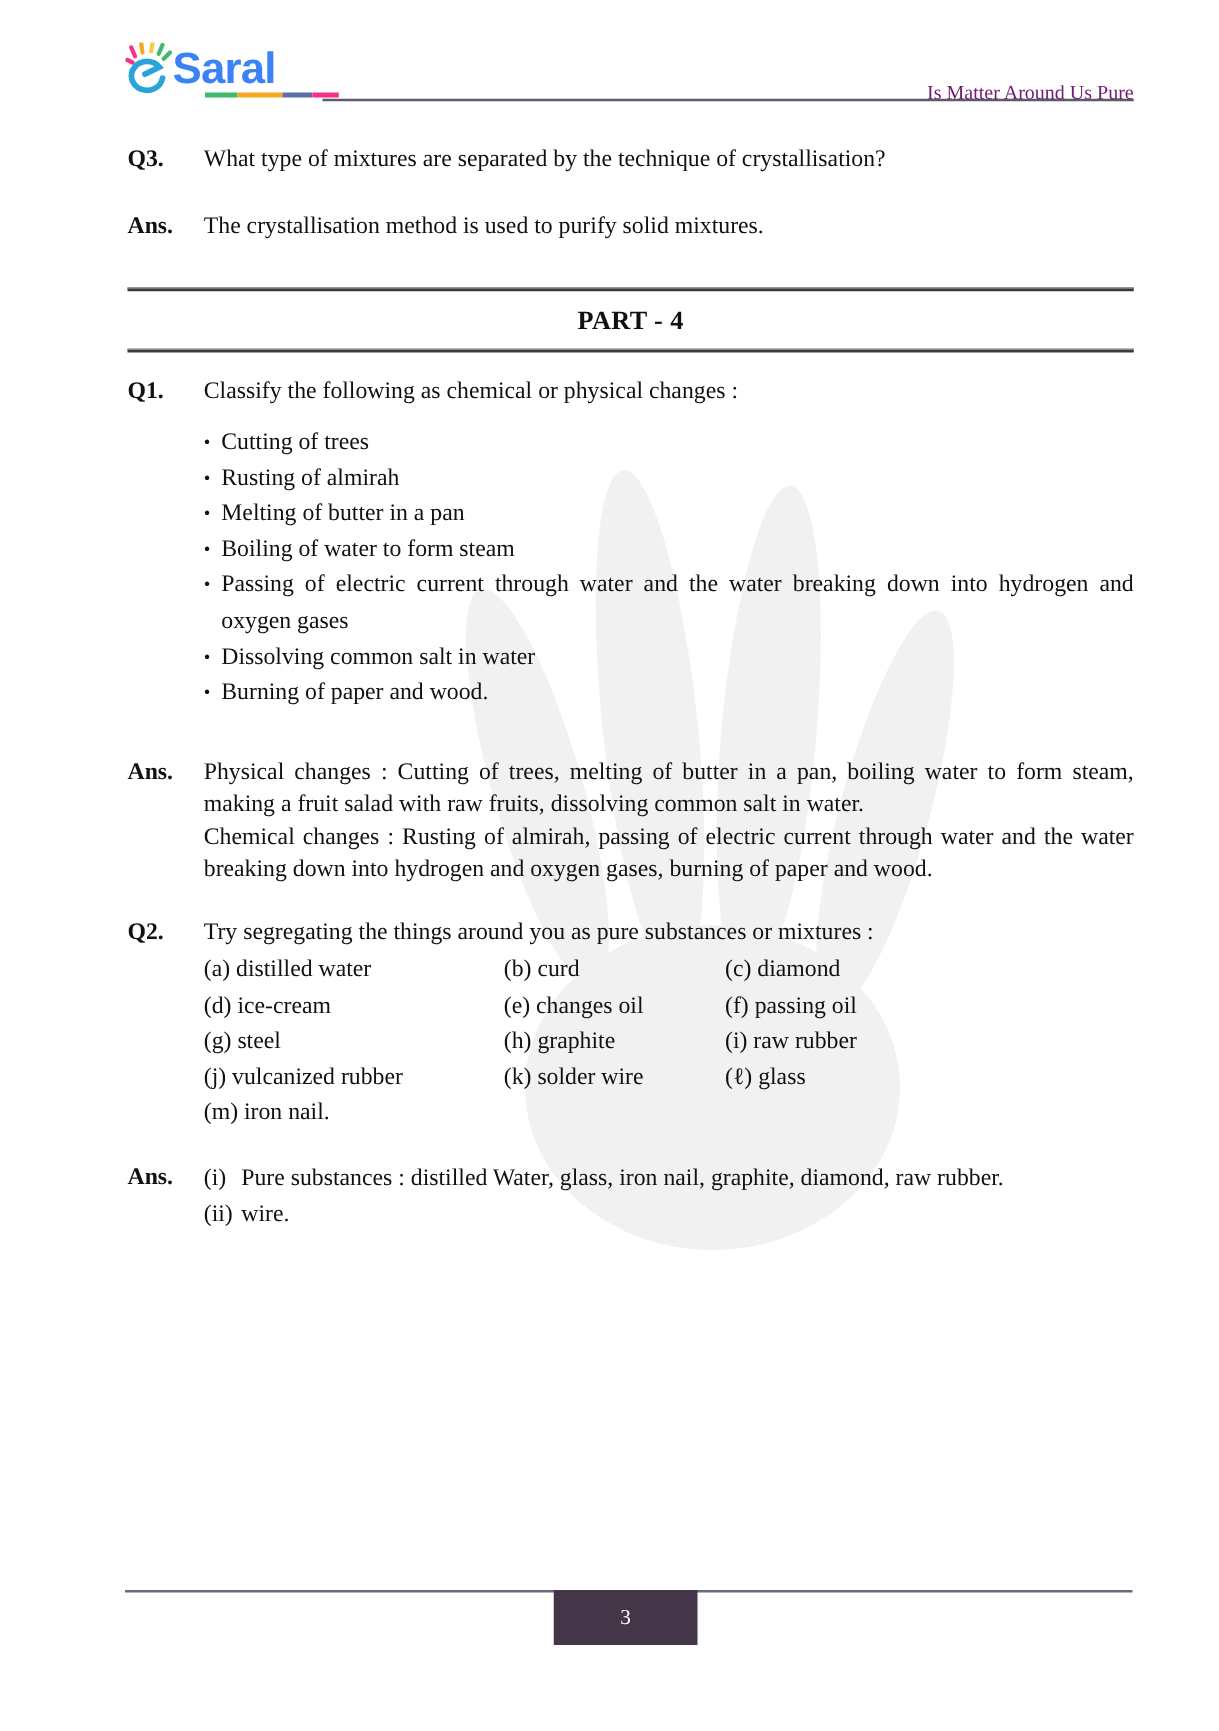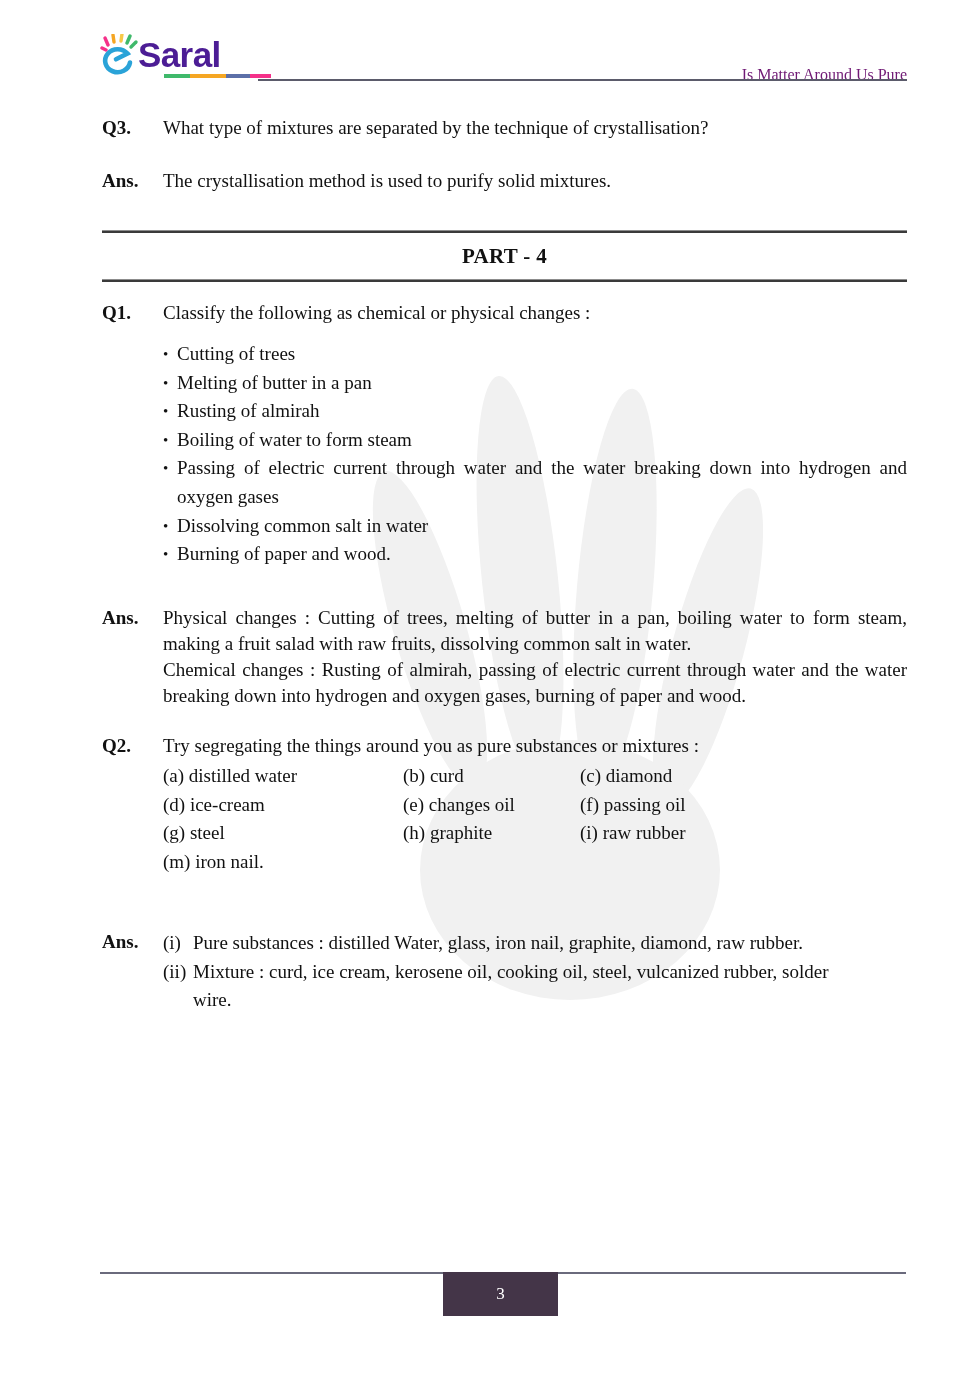--- a/index.html
+++ b/index.html
@@ -54,21 +54,21 @@
     width: 44px; height: 42px;
   }
   .logo-word {
     position: absolute;
     left: 38px;
     top: 2px;
     font-family: "Liberation Sans", "DejaVu Sans", sans-serif;
     font-weight: bold;
     font-size: 35px;
     letter-spacing: -0.6px;
-    color: #4c1d95;
+    color: #3b82f6;
     line-height: 38px;
   }
   .logo-rule {
     position: absolute;
     left: 64px;
     top: 40px;
     width: 107px;
     height: 4px;
   }
   .logo-rule span { display: inline-block; height: 4px; float: left; }
@@ -292,22 +292,22 @@
 
     <div class="qblock" style="top:300px;">
       <div class="qlabel">Q1.</div>
       <div class="qbody">Classify the following as chemical or physical changes :</div>
     </div>
 
     <div class="qblock" style="top:340px;">
       <div class="qbody" style="margin-left:61px;">
         <ul class="bullets">
           <li>Cutting  of trees</li>
+          <li>Rusting of almirah</li>
           <li>Melting of butter in a pan</li>
-          <li>Rusting of almirah</li>
           <li>Boiling of water to form steam</li>
           <li>Passing of electric current through water and the water breaking down into hydrogen and oxygen gases</li>
           <li>Dissolving common salt in water</li>
           <li>Burning of paper and wood.</li>
         </ul>
       </div>
     </div>
 
     <div class="qblock" style="top:605px;">
       <div class="qlabel">Ans.</div>
@@ -332,39 +332,43 @@
           </div>
           <div class="grid-row">
             <span class="gcol c1">(d) ice-cream</span>
             <span class="gcol c2">(e) changes oil</span>
             <span class="gcol c3">(f) passing oil</span>
           </div>
           <div class="grid-row">
             <span class="gcol c1">(g) steel</span>
             <span class="gcol c2">(h) graphite</span>
             <span class="gcol c3">(i) raw rubber</span>
+          </div>
+          <div class="grid-row">
+            <span class="gcol c1">(j) vulcanized rubber</span>
+            <span class="gcol c2">(k) solder wire</span>
+            <span class="gcol c3">(ℓ) glass</span>
           </div>
           <div class="grid-row">
             <span class="gcol c1">(m) iron nail.</span>
           </div>
         </div>
       </div>
     </div>
 
     <div class="qblock" style="top:929px;">
       <div class="qlabel">Ans.</div>
       <div class="qbody">
         <div class="ans-list">
           <div class="ans-item">
             <span class="rn">(i)</span>
             <span>Pure substances : distilled Water, glass, iron nail, graphite, diamond, raw rubber.</span>
           </div>
           <div class="ans-item">
             <span class="rn">(ii)</span>
-            <span>Mixture : curd, ice cream, kerosene oil, cooking oil, steel, vulcanized rubber, solder</span>
           </div>
           <div class="ans-cont">wire.</div>
         </div>
       </div>
     </div>
 
   </div>
 
   <div class="footer">
     <div class="footer-rule"></div>

